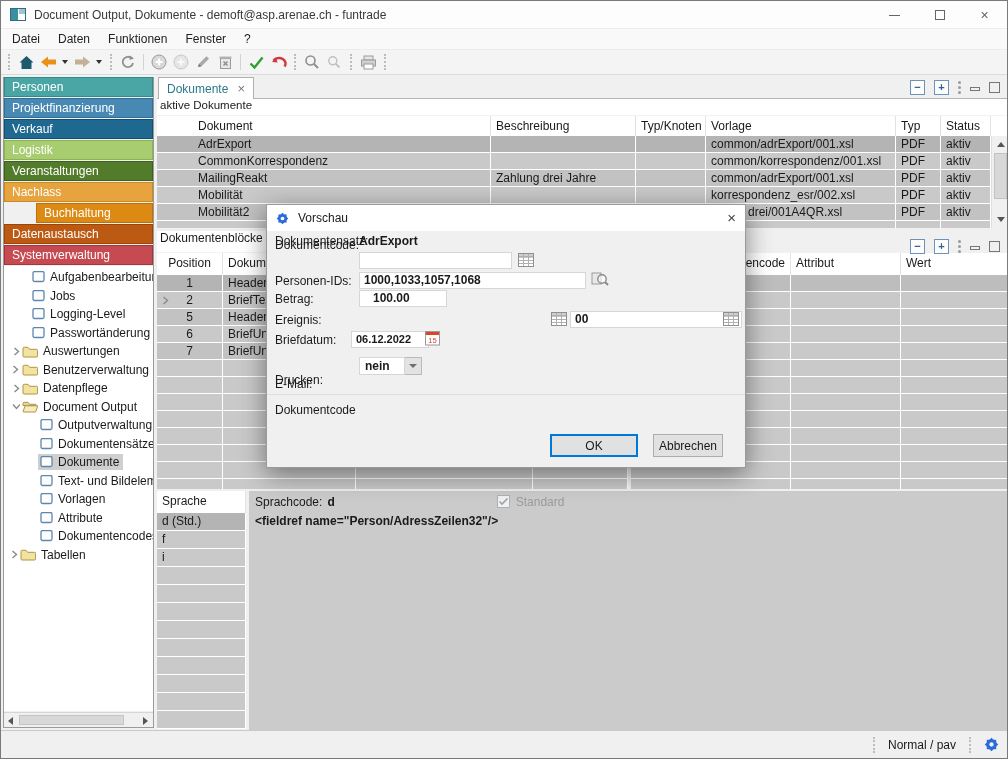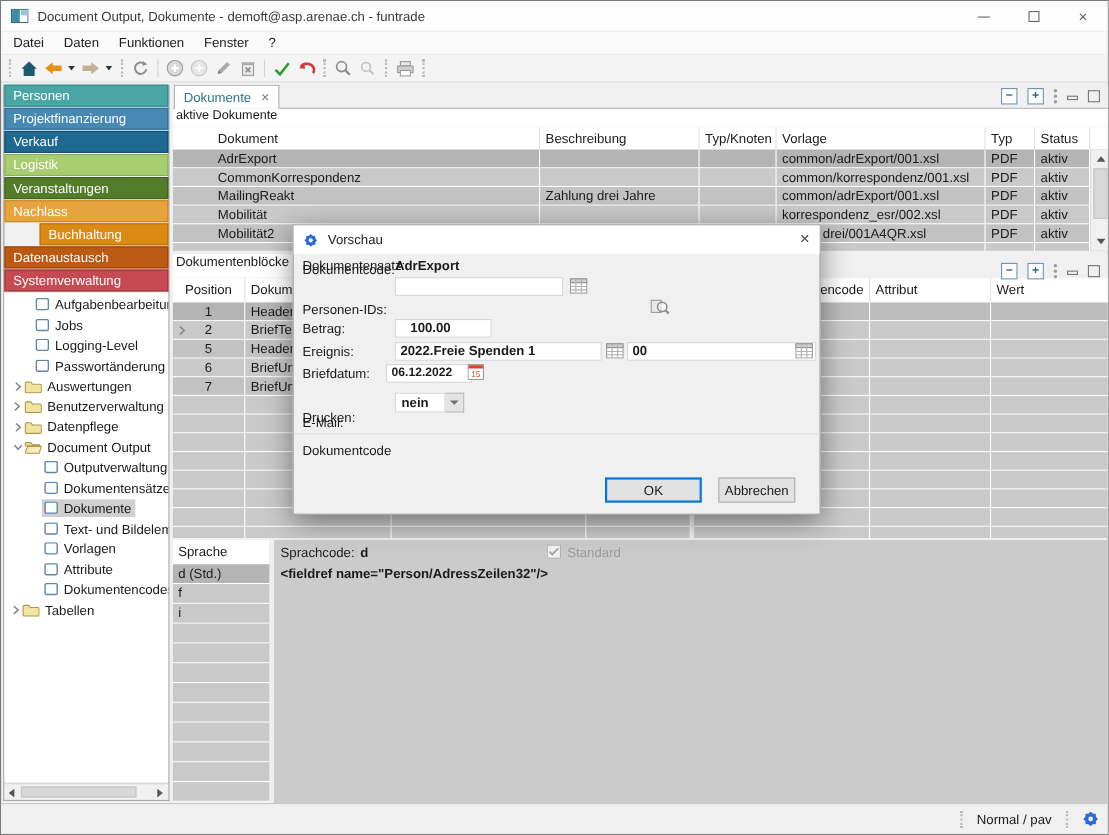--- a/index.html
+++ b/index.html
@@ -796,31 +796,31 @@
 
     <span class="dlbl" style="top:33px">Dokumentcode:</span>
     <div class="din" style="left:92px;top:47px;width:153px"></div>
     <span class="dicon" style="left:251px;top:48px"><svg width="16" height="14">
           <rect x="0.5" y="0.5" width="15" height="13" fill="#fff" stroke="#8f8f8f"></rect>
           <rect x="0.5" y="0.5" width="15" height="3.5" fill="#cfcfcf" stroke="#8f8f8f"></rect>
           <path d="M5.5 1 V13 M10.5 1 V13 M1 7.5 H15 M1 10.5 H15" stroke="#b0b0b0" fill="none"></path>
         </svg></span>
 
     <span class="dlbl" style="top:69px">Personen-IDs:</span>
+    <div class="din" style="left:92px;top:67px;width:227px">1000,1033,1057,1068</div>
     <span class="dicon" style="left:324px;top:66px"><svg width="18" height="16">
           <rect x="1" y="2" width="9" height="11" fill="#e8e8e8" stroke="#9a9a9a"></rect>
           <circle cx="11" cy="8" r="4.2" fill="rgba(255,255,255,.6)" stroke="#8a8a8a" stroke-width="1.4"></circle>
           <line x1="14" y1="11" x2="17" y2="14" stroke="#8a8a8a" stroke-width="2"></line>
         </svg></span>
 
     <span class="dlbl" style="top:87px">Betrag:</span>
     <div class="din" style="left:92px;top:85px;width:88px;padding-left:13px">100.00</div>
 
     <span class="dlbl" style="top:108px">Ereignis:</span>
-    <div class="din" style="left:92px;top:106px;width:188px">2022.Freie Spenden 1</div>
     <span class="dicon" style="left:284px;top:107px"><svg width="16" height="14">
           <rect x="0.5" y="0.5" width="15" height="13" fill="#fff" stroke="#8f8f8f"></rect>
           <rect x="0.5" y="0.5" width="15" height="3.5" fill="#cfcfcf" stroke="#8f8f8f"></rect>
           <path d="M5.5 1 V13 M10.5 1 V13 M1 7.5 H15 M1 10.5 H15" stroke="#b0b0b0" fill="none"></path>
         </svg></span>
     <div class="din" style="left:303px;top:106px;width:172px;padding-right:20px">00</div>
     <span class="dicon" style="left:456px;top:107px"><svg width="16" height="14">
           <rect x="0.5" y="0.5" width="15" height="13" fill="#fff" stroke="#8f8f8f"></rect>
           <rect x="0.5" y="0.5" width="15" height="3.5" fill="#cfcfcf" stroke="#8f8f8f"></rect>
           <path d="M5.5 1 V13 M10.5 1 V13 M1 7.5 H15 M1 10.5 H15" stroke="#b0b0b0" fill="none"></path>

